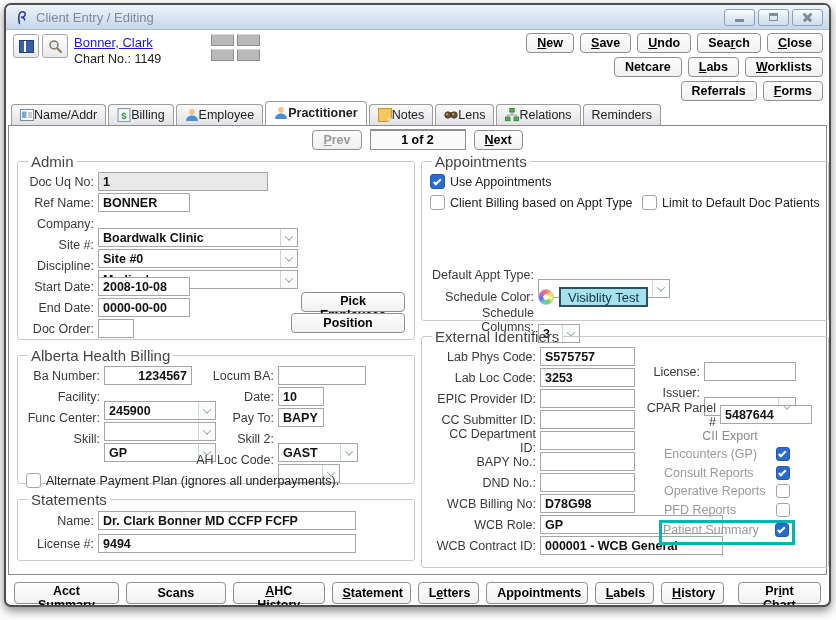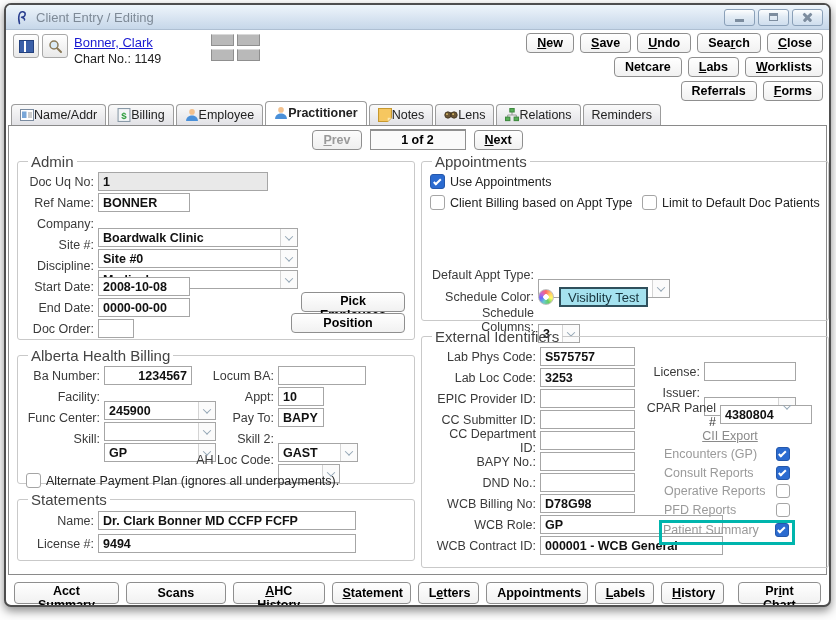--- a/index.html
+++ b/index.html
@@ -120,21 +120,21 @@
       radial-gradient(circle, #ffffff 0 2.5px, rgba(255,255,255,0) 3px),
       conic-gradient(#f66,#fc6,#ff6,#6c6,#6cc,#66f,#c6c,#f66);
   }
   .vis-box {
     background:#a5e2ef; border:2px solid #30505c; font-size:13px; color:#17333c;
     padding:0 7px; height:20px; display:inline-flex; align-items:center;
   }
 
   
   .ext-right { position:absolute; left:216px; top:16px; right:6px; }
-  .cii-link { font-size:12.5px; color:#8a8a8a; text-decoration:underline; text-align:center; display:block; margin:3px 0 2px; cursor:pointer; }
+  .cii-link { font-size:12.5px; color:#8a8a8a; text-align:center; display:block; margin:3px 0 2px; cursor:pointer; }
   .cii-row { display:flex; align-items:center; height:18.5px; padding-left:26px; }
   .cii-row .cblabel { margin-left:0; color:#9a9a9a; width:112px; }
   .cii-row .cb { width:14px; height:14px; }
   .hl-wrap { border:3px solid #00b5ad; padding:0 3px 0 1px; margin-left:-5px; display:flex; height:25px; }
   .hl-wrap .cblabel { color:#9a9a9a; width:112px; margin-left:0; }
 
   
   .bottombar {
     position:absolute; left:2px; right:2px; top:573px; height:29px;
     display:flex; align-items:center; gap:7px; padding:0 6px;
@@ -336,21 +336,21 @@
           <span class="fbox tr" style="width:88px">1234567</span>
           <span class="flabel" style="width:86px">Locum BA:</span>
           <span class="fbox" style="width:88px"></span>
         </div>
         <div class="frow">
           <span class="flabel" style="width:78px">Facility:</span>
           <span class="fbox sel" style="width:112px">
               <span>245900</span>
               <span class="chev"></span>
             </span>
-          <span class="flabel" style="width:62px">Appt:</span>
+          <span class="flabel" style="width:62px">Date:</span>
           <span class="fbox" style="width:46px">10</span>
         </div>
         <div class="frow">
           <span class="flabel" style="width:78px">Func Center:</span>
           <span class="fbox sel" style="width:112px">
               <span></span>
               <span class="chev"></span>
             </span>
           <span class="flabel" style="width:62px">Pay To:</span>
           <span class="fbox" style="width:46px">BAPY</span>
@@ -482,21 +482,21 @@
             </div>
           <div class="frow">
               <span class="flabel" style="width:66px">Issuer:</span>
             <span class="fbox sel" style="width:92px">
                 <span></span>
                 <span class="chev"></span>
               </span>
             </div>
           <div class="frow" style="height:23px">
               <span class="flabel" style="width:82px">CPAR Panel #</span>
-            <span class="fbox" style="width:92px">4380804</span>
+            <span class="fbox" style="width:92px">5487644</span>
             </div>
           <span class="cii-link">CII Export</span>
           <div class="cii-row">
             <span class="cblabel">Encounters (GP)</span>
             <span class="cb on">
                 <span class="tick"></span>
               </span>
           </div>
           <div class="cii-row">
             <span class="cblabel">Consult Reports</span>

